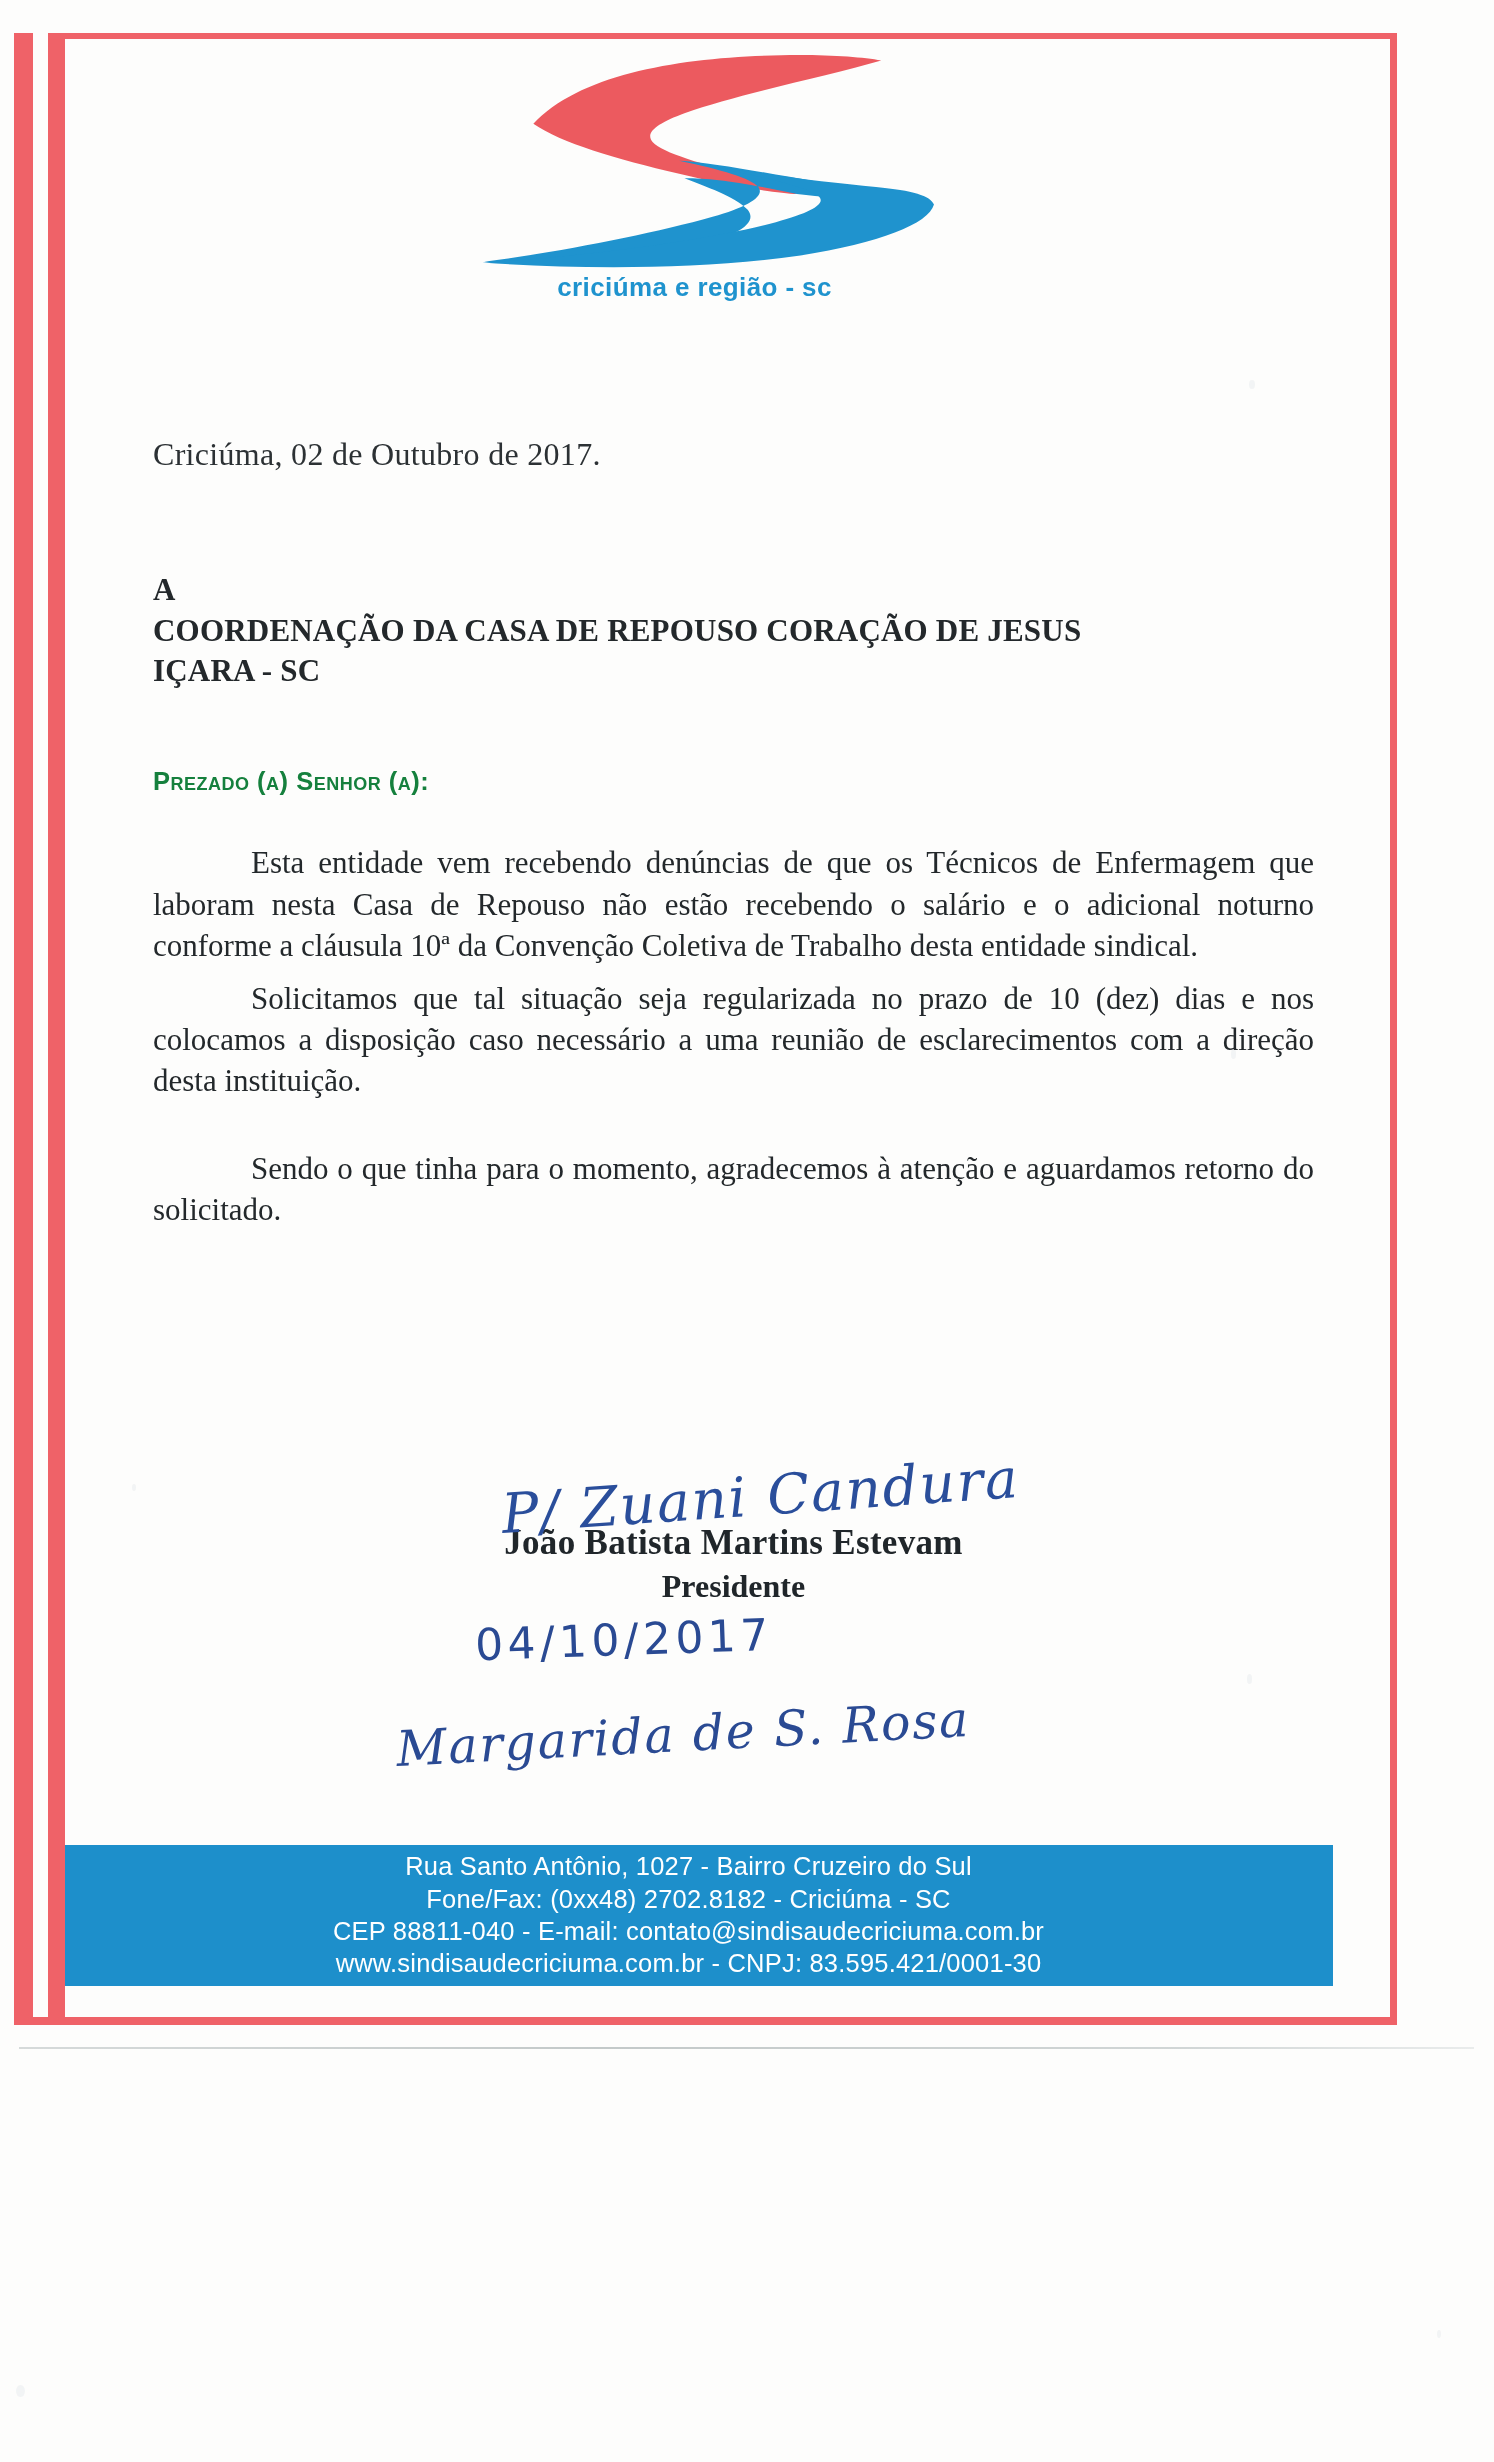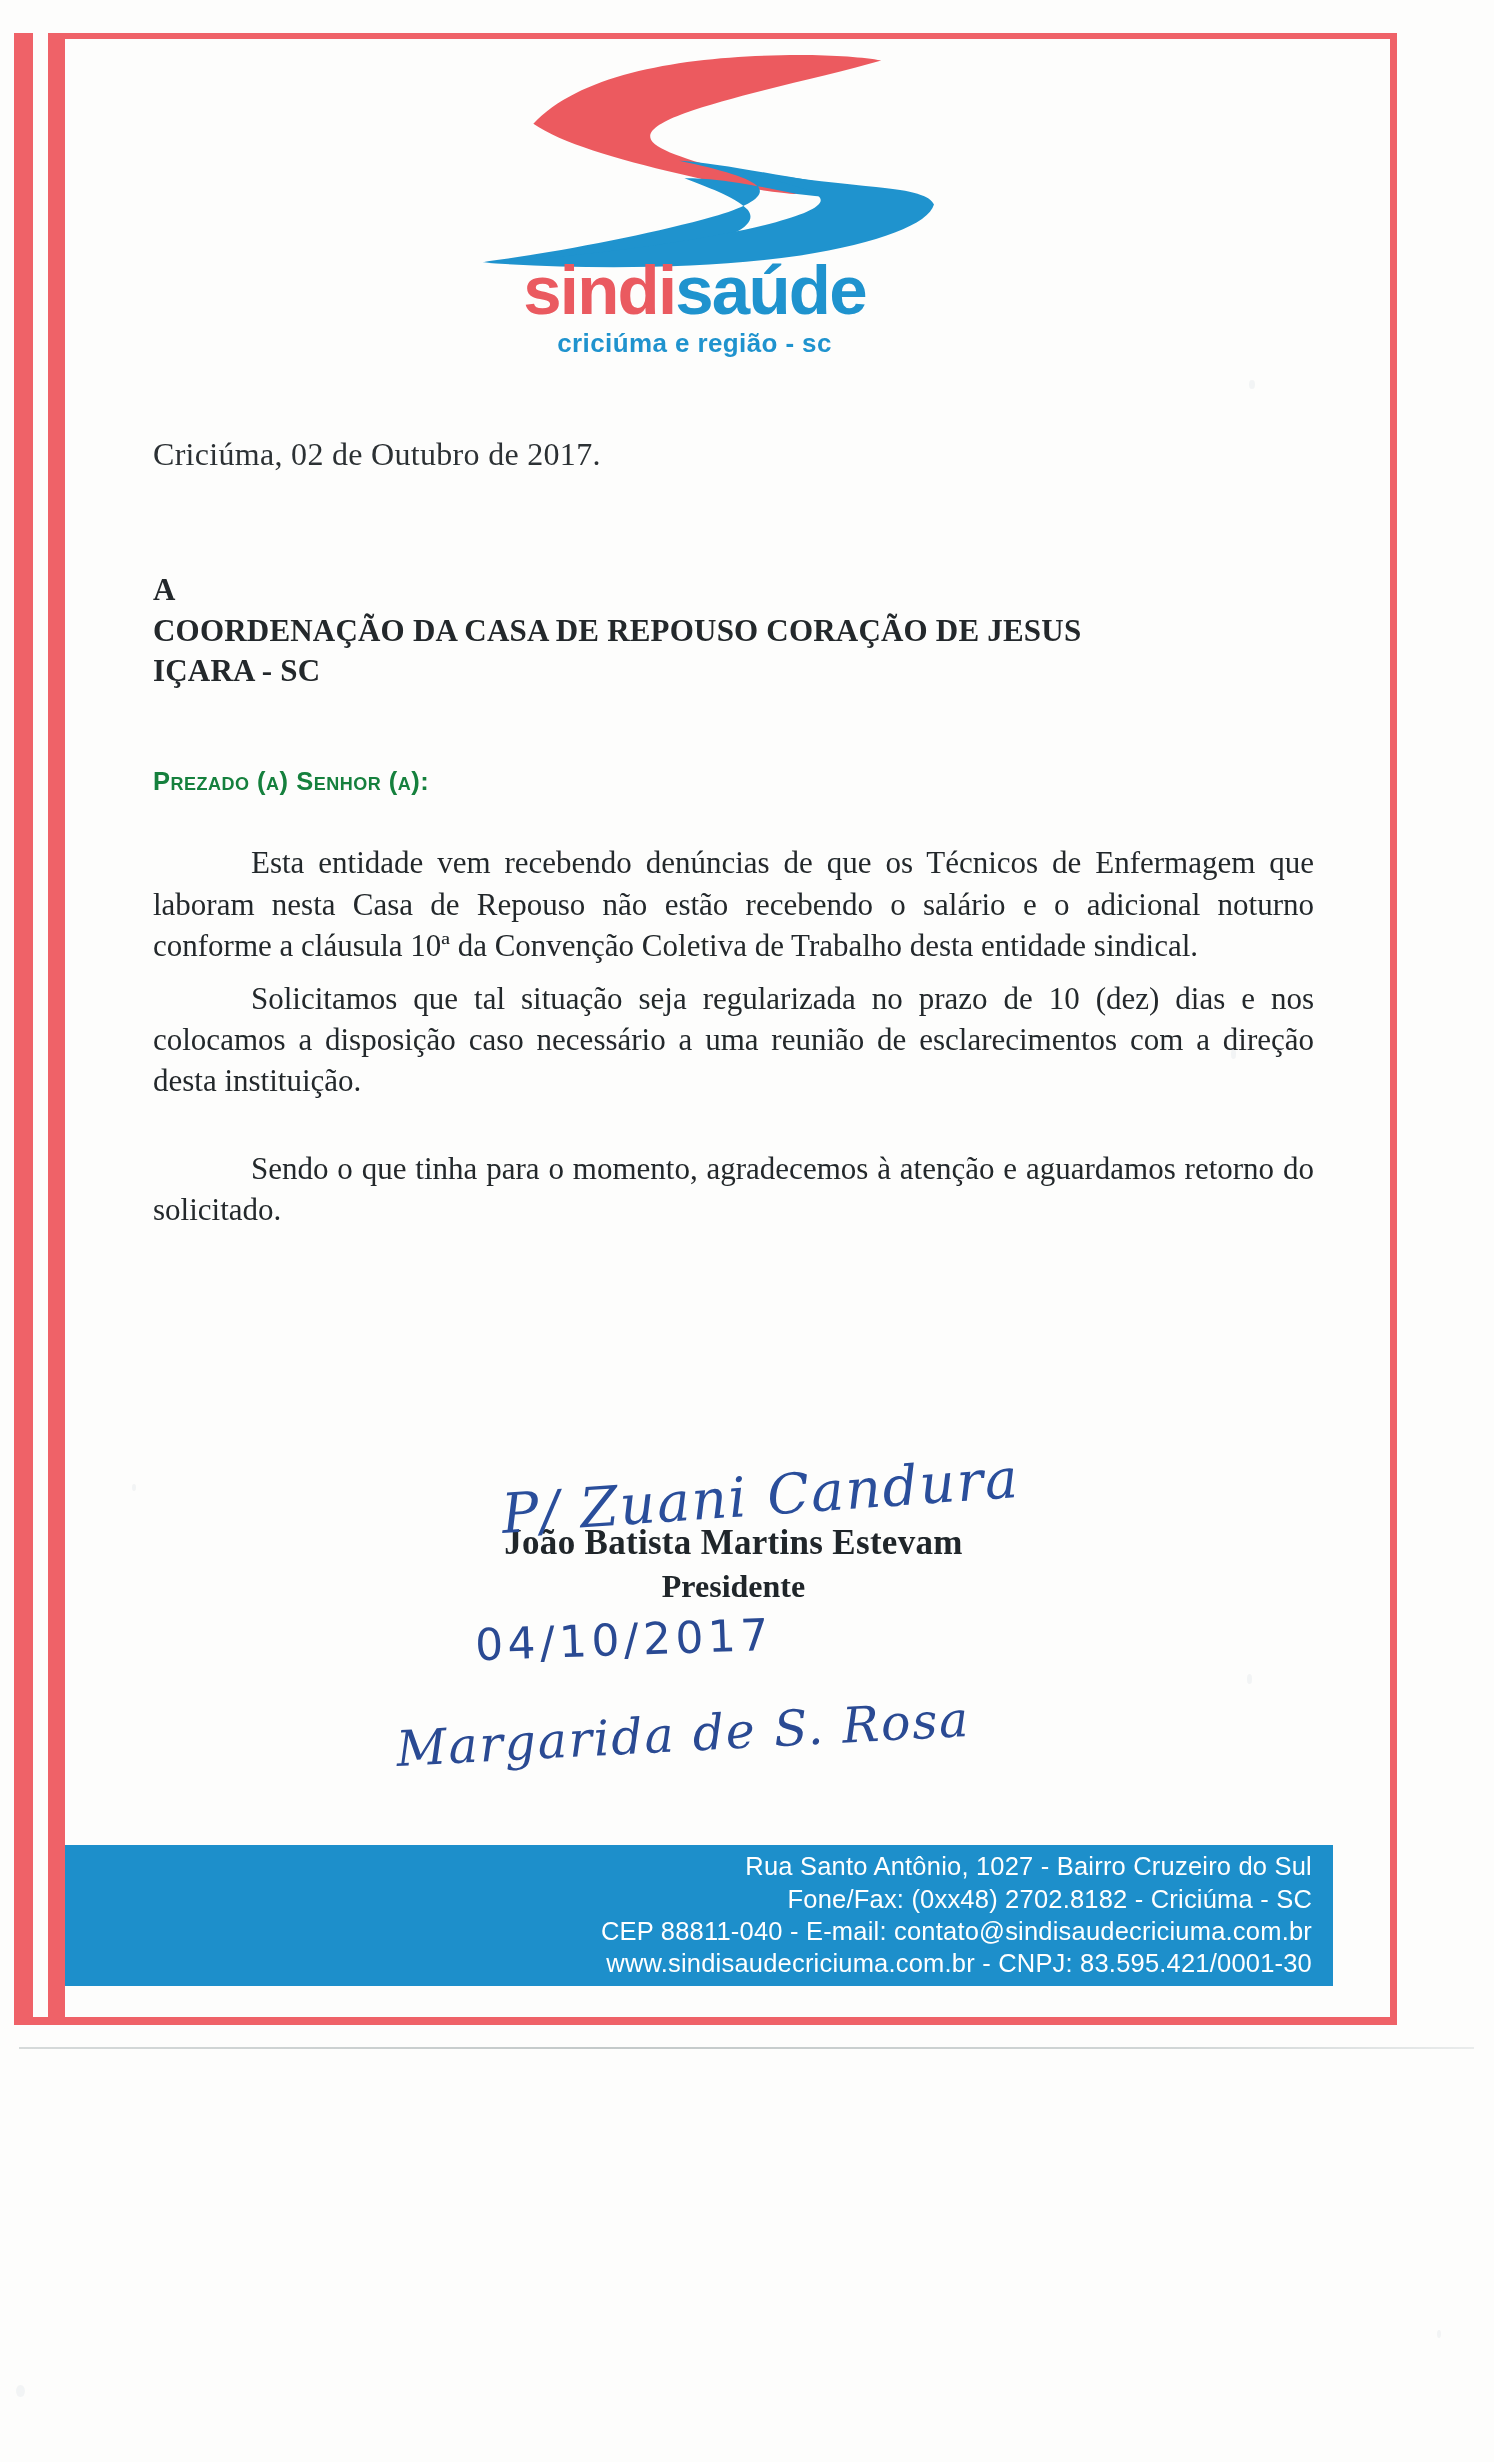--- a/index.html
+++ b/index.html
@@ -146,21 +146,21 @@
     font-style:italic;
     font-size:49px;letter-spacing:1.8px;
     transform:rotate(-3deg);
   }
   
   #footer{
     position:absolute;left:65px;top:1845px;width:1268px;height:141px;
     background:#1d8fcb;
     color:#ffffff;
     font-family:"Liberation Sans",sans-serif;
-    text-align:right;
+    text-align:center;
     padding:5.3px 21px 0 0;
     box-sizing:border-box;
   }
   #footer div{
     font-size:25.5px;line-height:1.27;letter-spacing:0.2px;
   }
   
   .speck{position:absolute;background:#e9ecef;border-radius:50%;opacity:.55;}
 </style>
 </head>
@@ -200,21 +200,20 @@
              C 300 130, 360 142, 420 152
              C 470 161, 510 170, 524 178
              C 498 176, 452 172, 396 166 Z" fill="#1f93ce"></path>
 
     <path d="M262 128 C 330 140, 420 152, 486 158 C 528 162, 548 168, 552 178
              C 546 200, 490 222, 400 236 C 290 252, 150 252, 38 244
              C 150 238, 300 218, 372 198 C 416 186, 430 176, 420 168
              C 408 158, 352 144, 262 128 Z" fill="#1f93ce"></path>
   </svg>
 
-  <div class="wordmark"><span class="wm-sindi">sindi</span><span class="wm-saude">saúde</span></div>
   <div class="subwordmark">criciúma e região - sc</div>
 </div>
 
 <div id="letter">
 
   <div class="date-line">Criciúma, 02 de Outubro de 2017.</div>
 
   <div class="addressee">
     <span class="a-line1">A</span>
     <span class="a-line2">COORDENAÇÃO DA CASA DE REPOUSO CORAÇÃO DE JESUS</span>

